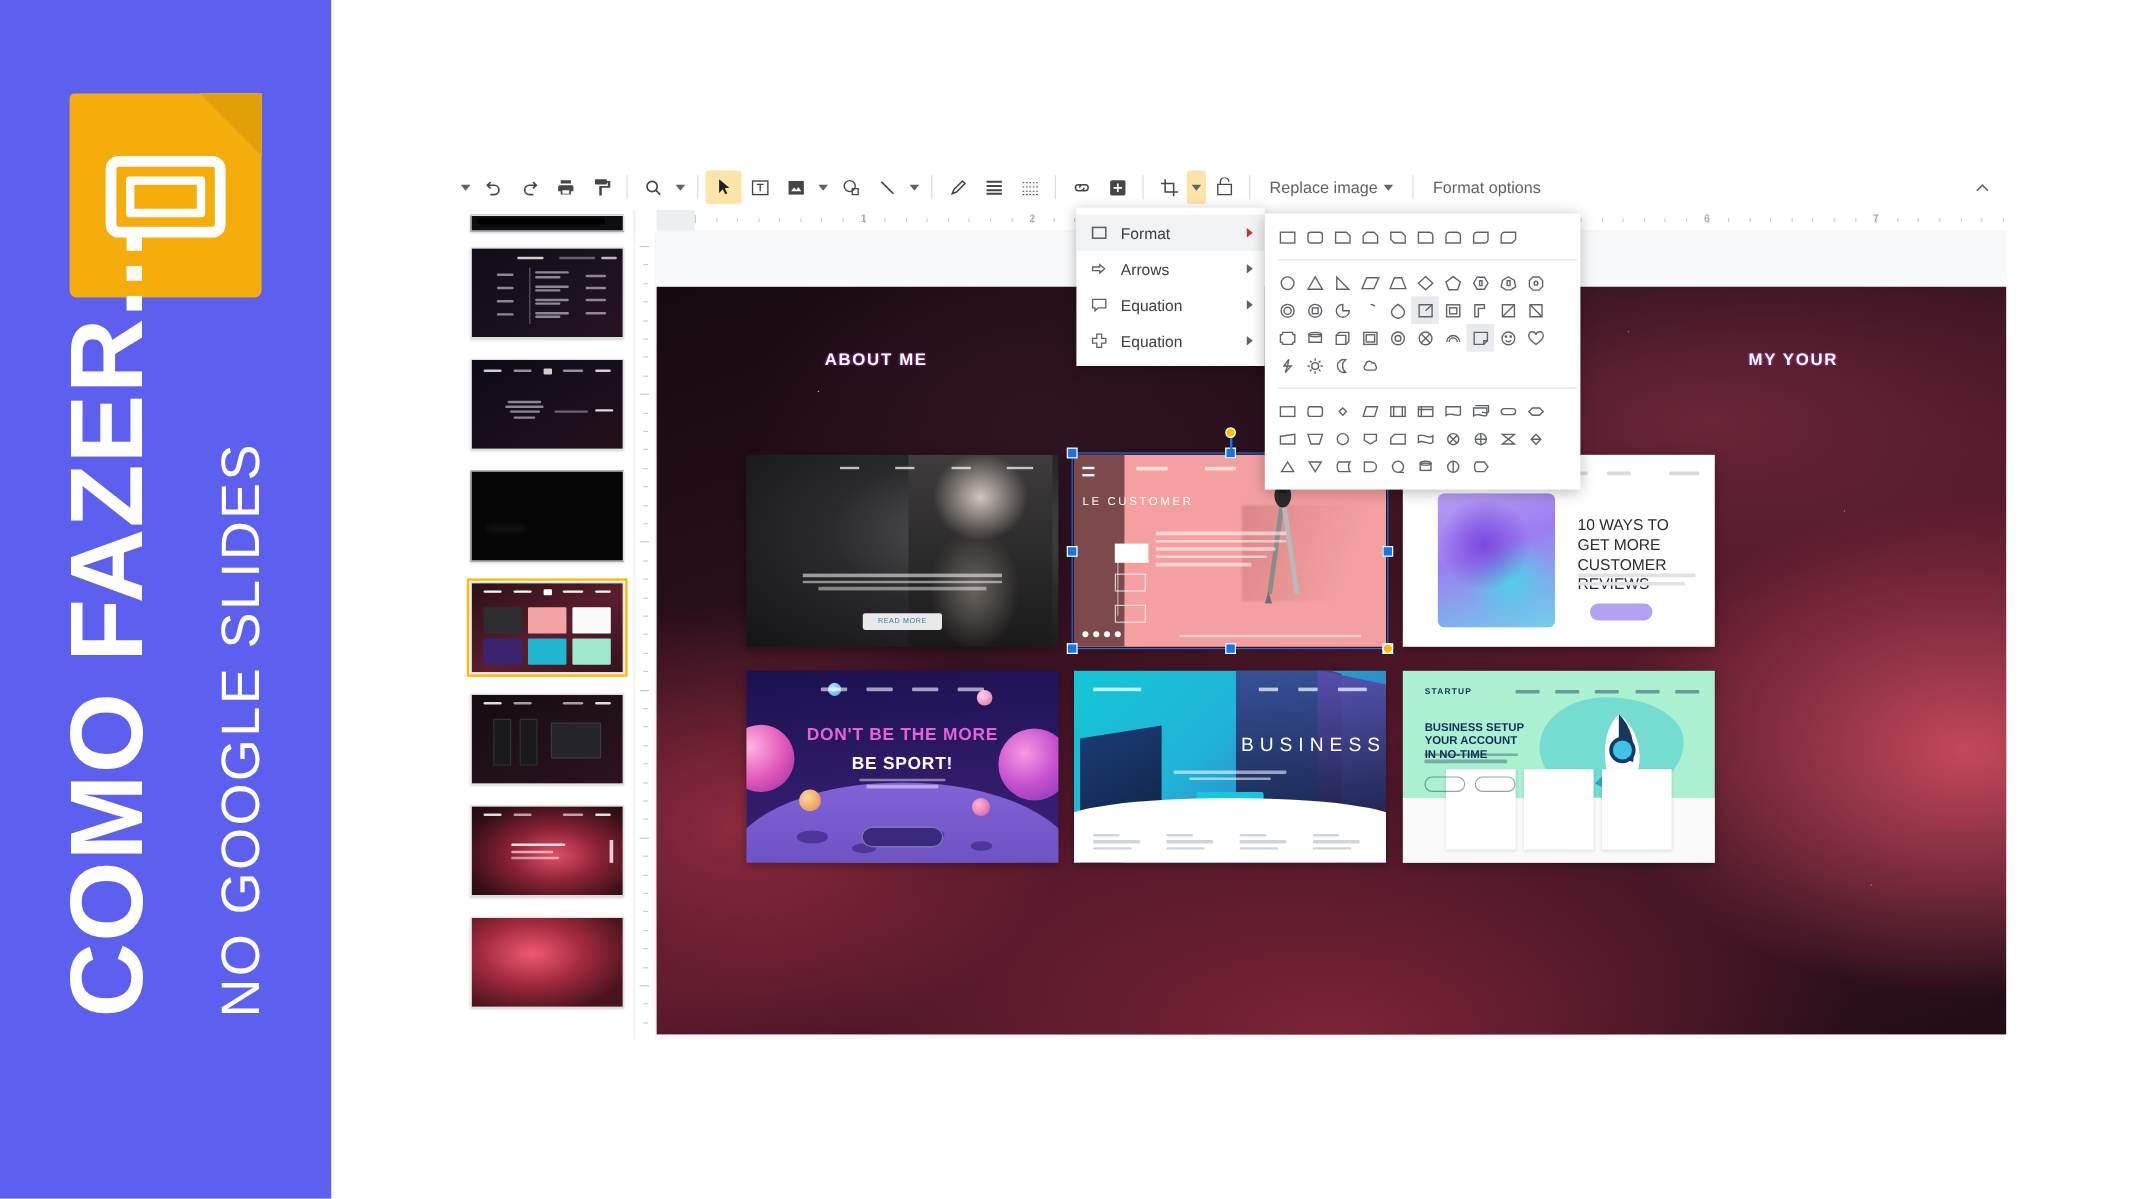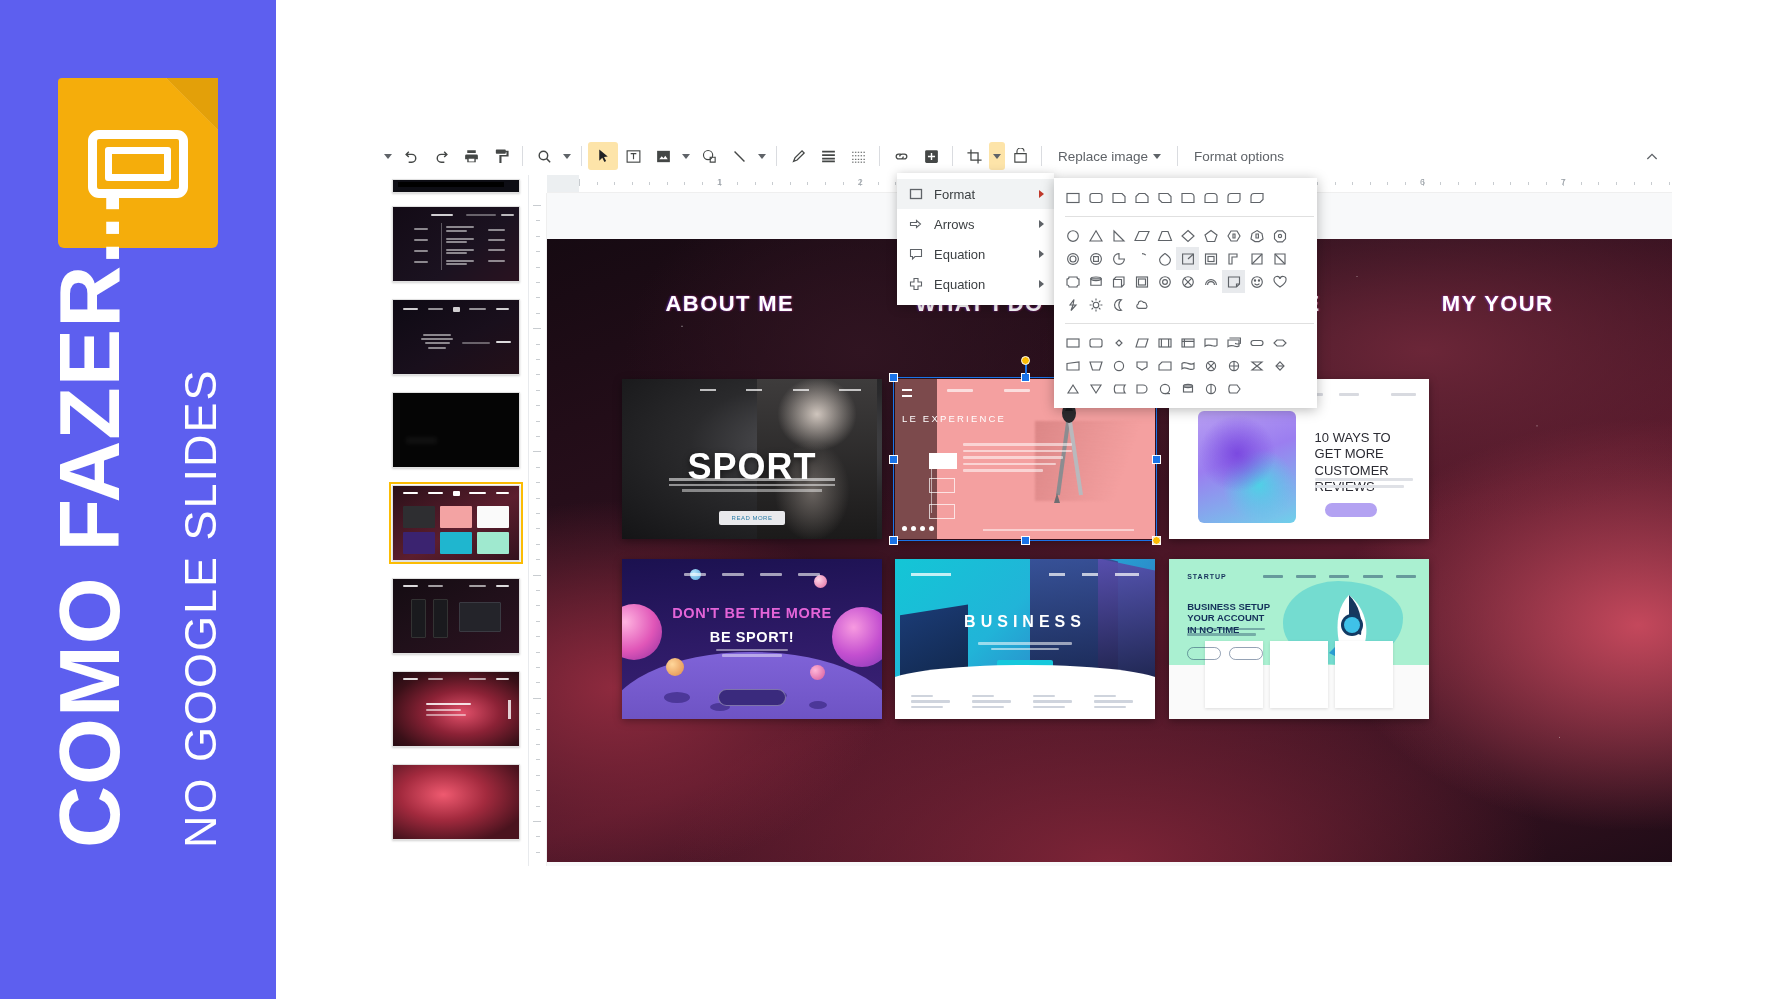--- a/index.html
+++ b/index.html
@@ -221,21 +221,21 @@
       radial-gradient(1px 1px at 90% 80%, rgba(255,255,255,0.4), transparent);
   }
   .slide-nav {
     position: absolute; top: 52px; left: 0; width: 100%;
     display: flex; justify-content: space-around;
     padding: 0 58px;
     pointer-events: none;
   }
   .slide-nav span {
     color: #ffffff;
-    font-size: 22px;
+    font-size: 14px;
     font-weight: bold;
     letter-spacing: 1.4px;
     text-shadow: -1px 0 2px rgba(120,60,255,0.55), 1px 0 2px rgba(255,60,120,0.45);
   }
   .card {
     position: absolute;
     overflow: hidden;
     box-shadow: 0 2px 8px rgba(0,0,0,0.35);
     background: #111;
   }
@@ -382,22 +382,22 @@
   #card-business {
     background: linear-gradient(135deg, #13c6d6 0%, #21b4d8 40%, #3a52b8 100%);
   }
   #card-business .bld {
     position: absolute;
     background: linear-gradient(160deg, #1b2f6b, #0b1430);
     opacity: .92;
   }
   #card-business .title {
     position: absolute; left: 0; right: 0; top: 34%;
-    text-align: center; color: #ffffff;
-    font-size: 16px; letter-spacing: 5px; font-weight: 700;
+    text-align: right; color: #ffffff;
+    font-size: 16px; letter-spacing: 5px; font-weight: 400;
   }
   #card-business .sub { position: absolute; left: 32%; right: 32%; top: 52%; }
   #card-business .sub i { display:block; height: 2.5px; margin-bottom: 3px; background: rgba(255,255,255,.55); border-radius:1px; }
   #card-business .btn {
     position: absolute; left: 50%; transform: translateX(-50%); top: 63%;
     width: 56px; height: 12px; background: #16c8dc; border-radius: 2px;
   }
   #card-business .wave {
     position: absolute; left: -4%; right: -4%; bottom: 0; height: 34%;
     background: #fff; border-radius: 60% 60% 0 0 / 42% 42% 0 0;
@@ -921,33 +921,32 @@
       </div>
 
       <div class="card" id="card-sport" style="left:75px;top:140px;width:260px;height:160px;">
         <div class="figure"></div>
         <div style="position:absolute;left:30%;right:8%;top:10px;display:flex;justify-content:space-between;">
           <i style="display:block;width:16px;height:2px;background:rgba(255,255,255,.7);"></i>
           <i style="display:block;width:16px;height:2px;background:rgba(255,255,255,.7);"></i>
           <i style="display:block;width:16px;height:2px;background:rgba(255,255,255,.7);"></i>
           <i style="display:block;width:22px;height:2px;background:rgba(255,255,255,.7);"></i>
         </div>
-        <div class="title">SPORT</div>
         <div style="position:absolute;left:18%;right:18%;top:62%;">
           <i style="display:block;height:2.5px;margin-bottom:3px;background:rgba(255,255,255,.55);"></i>
           <i style="display:block;height:2.5px;margin-bottom:3px;background:rgba(255,255,255,.5);"></i>
           <i style="display:block;height:2.5px;margin-bottom:3px;width:84%;margin-left:8%;background:rgba(255,255,255,.45);"></i>
         </div>
         <div class="btn">READ MORE</div>
       </div>
 
       <div class="card" id="card-corbusier" style="left:348px;top:140px;width:260px;height:160px;">
         <div class="sidebar"></div>
         <div style="position:absolute;left:7px;top:10px;width:10px;height:8px;border-top:2px solid #fff;border-bottom:2px solid #fff;"></div>
-        <div class="brand">LE EXPERIENCE</div>
+        <div class="brand">LE CUSTOMER</div>
         <div class="shadow-fan"></div>
         <svg class="compass" viewBox="0 0 62 104">
           <path d="M31 14 L20 94" stroke="#8c8c90" stroke-width="4" fill="none"></path>
           <path d="M31 14 L43 94" stroke="#b9b9bd" stroke-width="4" fill="none"></path>
           <ellipse cx="31" cy="12" rx="7" ry="10" fill="#2b2b2e"></ellipse>
           <path d="M31 2 l4 8 -8 0z" fill="#1b1b1e"></path>
           <path d="M19 92 l3 10 -6 0z" fill="#6e6e72"></path>
         </svg>
         <div class="topnav">
           <i></i>

